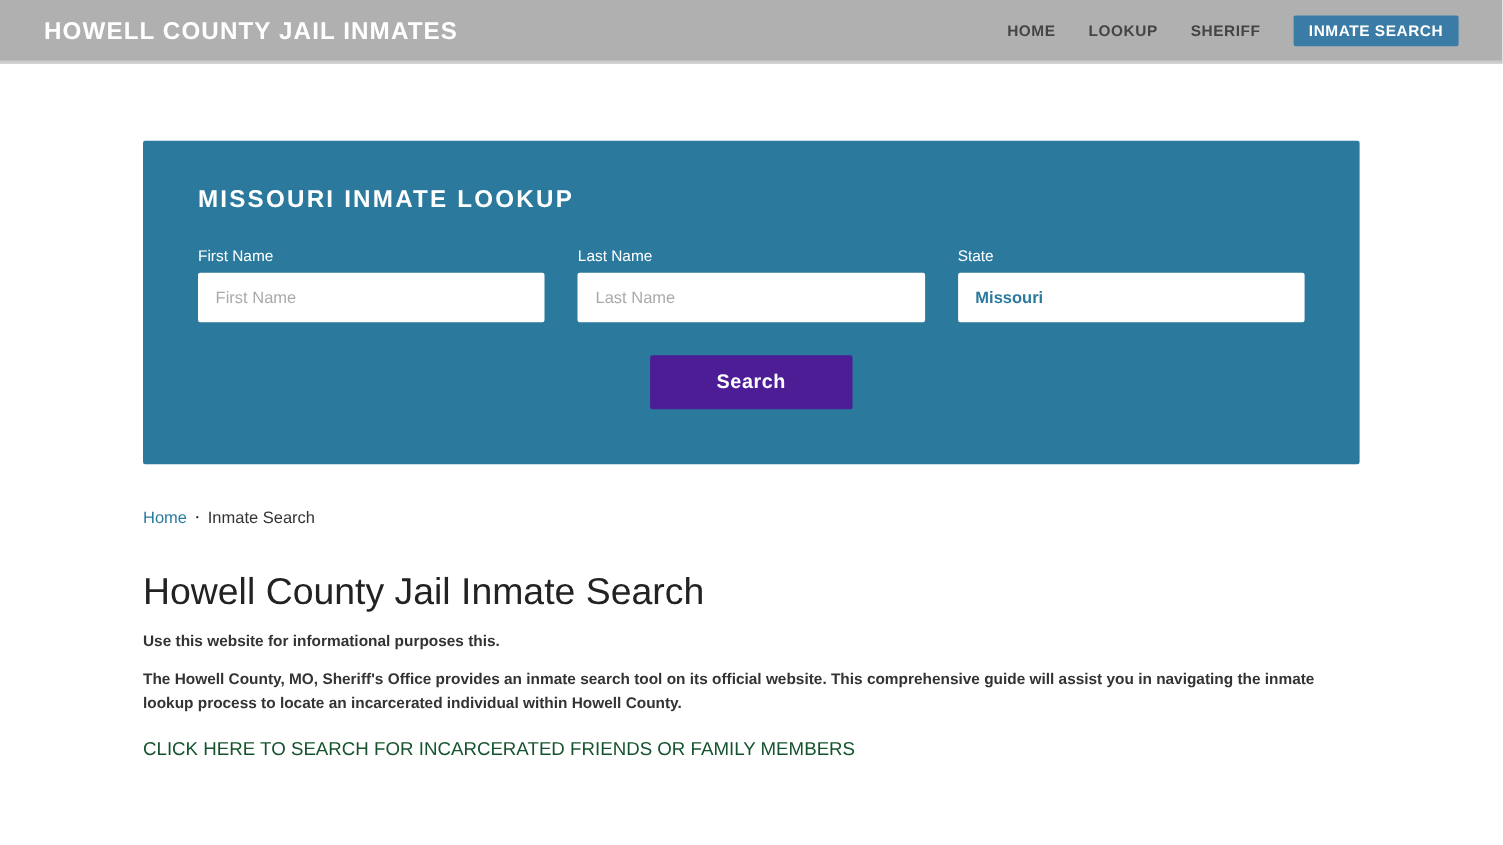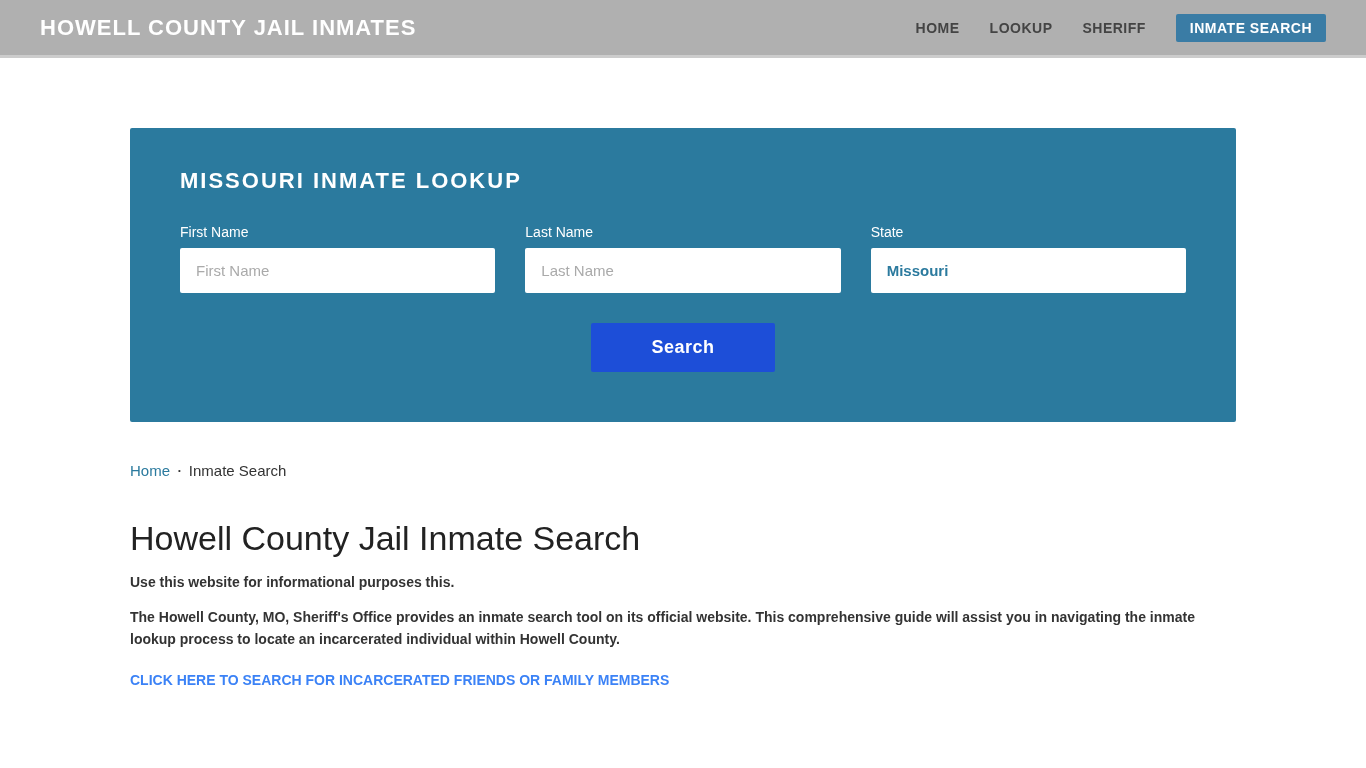--- a/index.html
+++ b/index.html
@@ -116,21 +116,21 @@
       color: #2b7a9e;
       font-weight: 600;
     }
 
     .search-btn-row {
       display: flex;
       justify-content: center;
     }
 
     .search-button {
-      background: #1d4ed8;
+      background: #4c1d95;
       color: #fff;
       font-size: 18px;
       font-weight: 700;
       border: none;
       padding: 14px 60px;
       cursor: pointer;
       border-radius: 2px;
       letter-spacing: 0.5px;
     }
 
@@ -180,23 +180,23 @@
 
     .info-paragraph {
       font-weight: 700;
       font-size: 14px;
       color: #333;
       margin-bottom: 20px;
       line-height: 1.6;
     }
 
     .click-link {
-      color: #3b82f6;
-      font-weight: 700;
-      font-size: 14px;
+      color: #14532d;
+      font-weight: 400;
+      font-size: 17px;
       text-decoration: none;
       cursor: pointer;
       text-transform: uppercase;
     }
   </style>
 </head>
 <body>
 
 <header class="header">
   <span class="header-title">HOWELL COUNTY JAIL INMATES</span>

